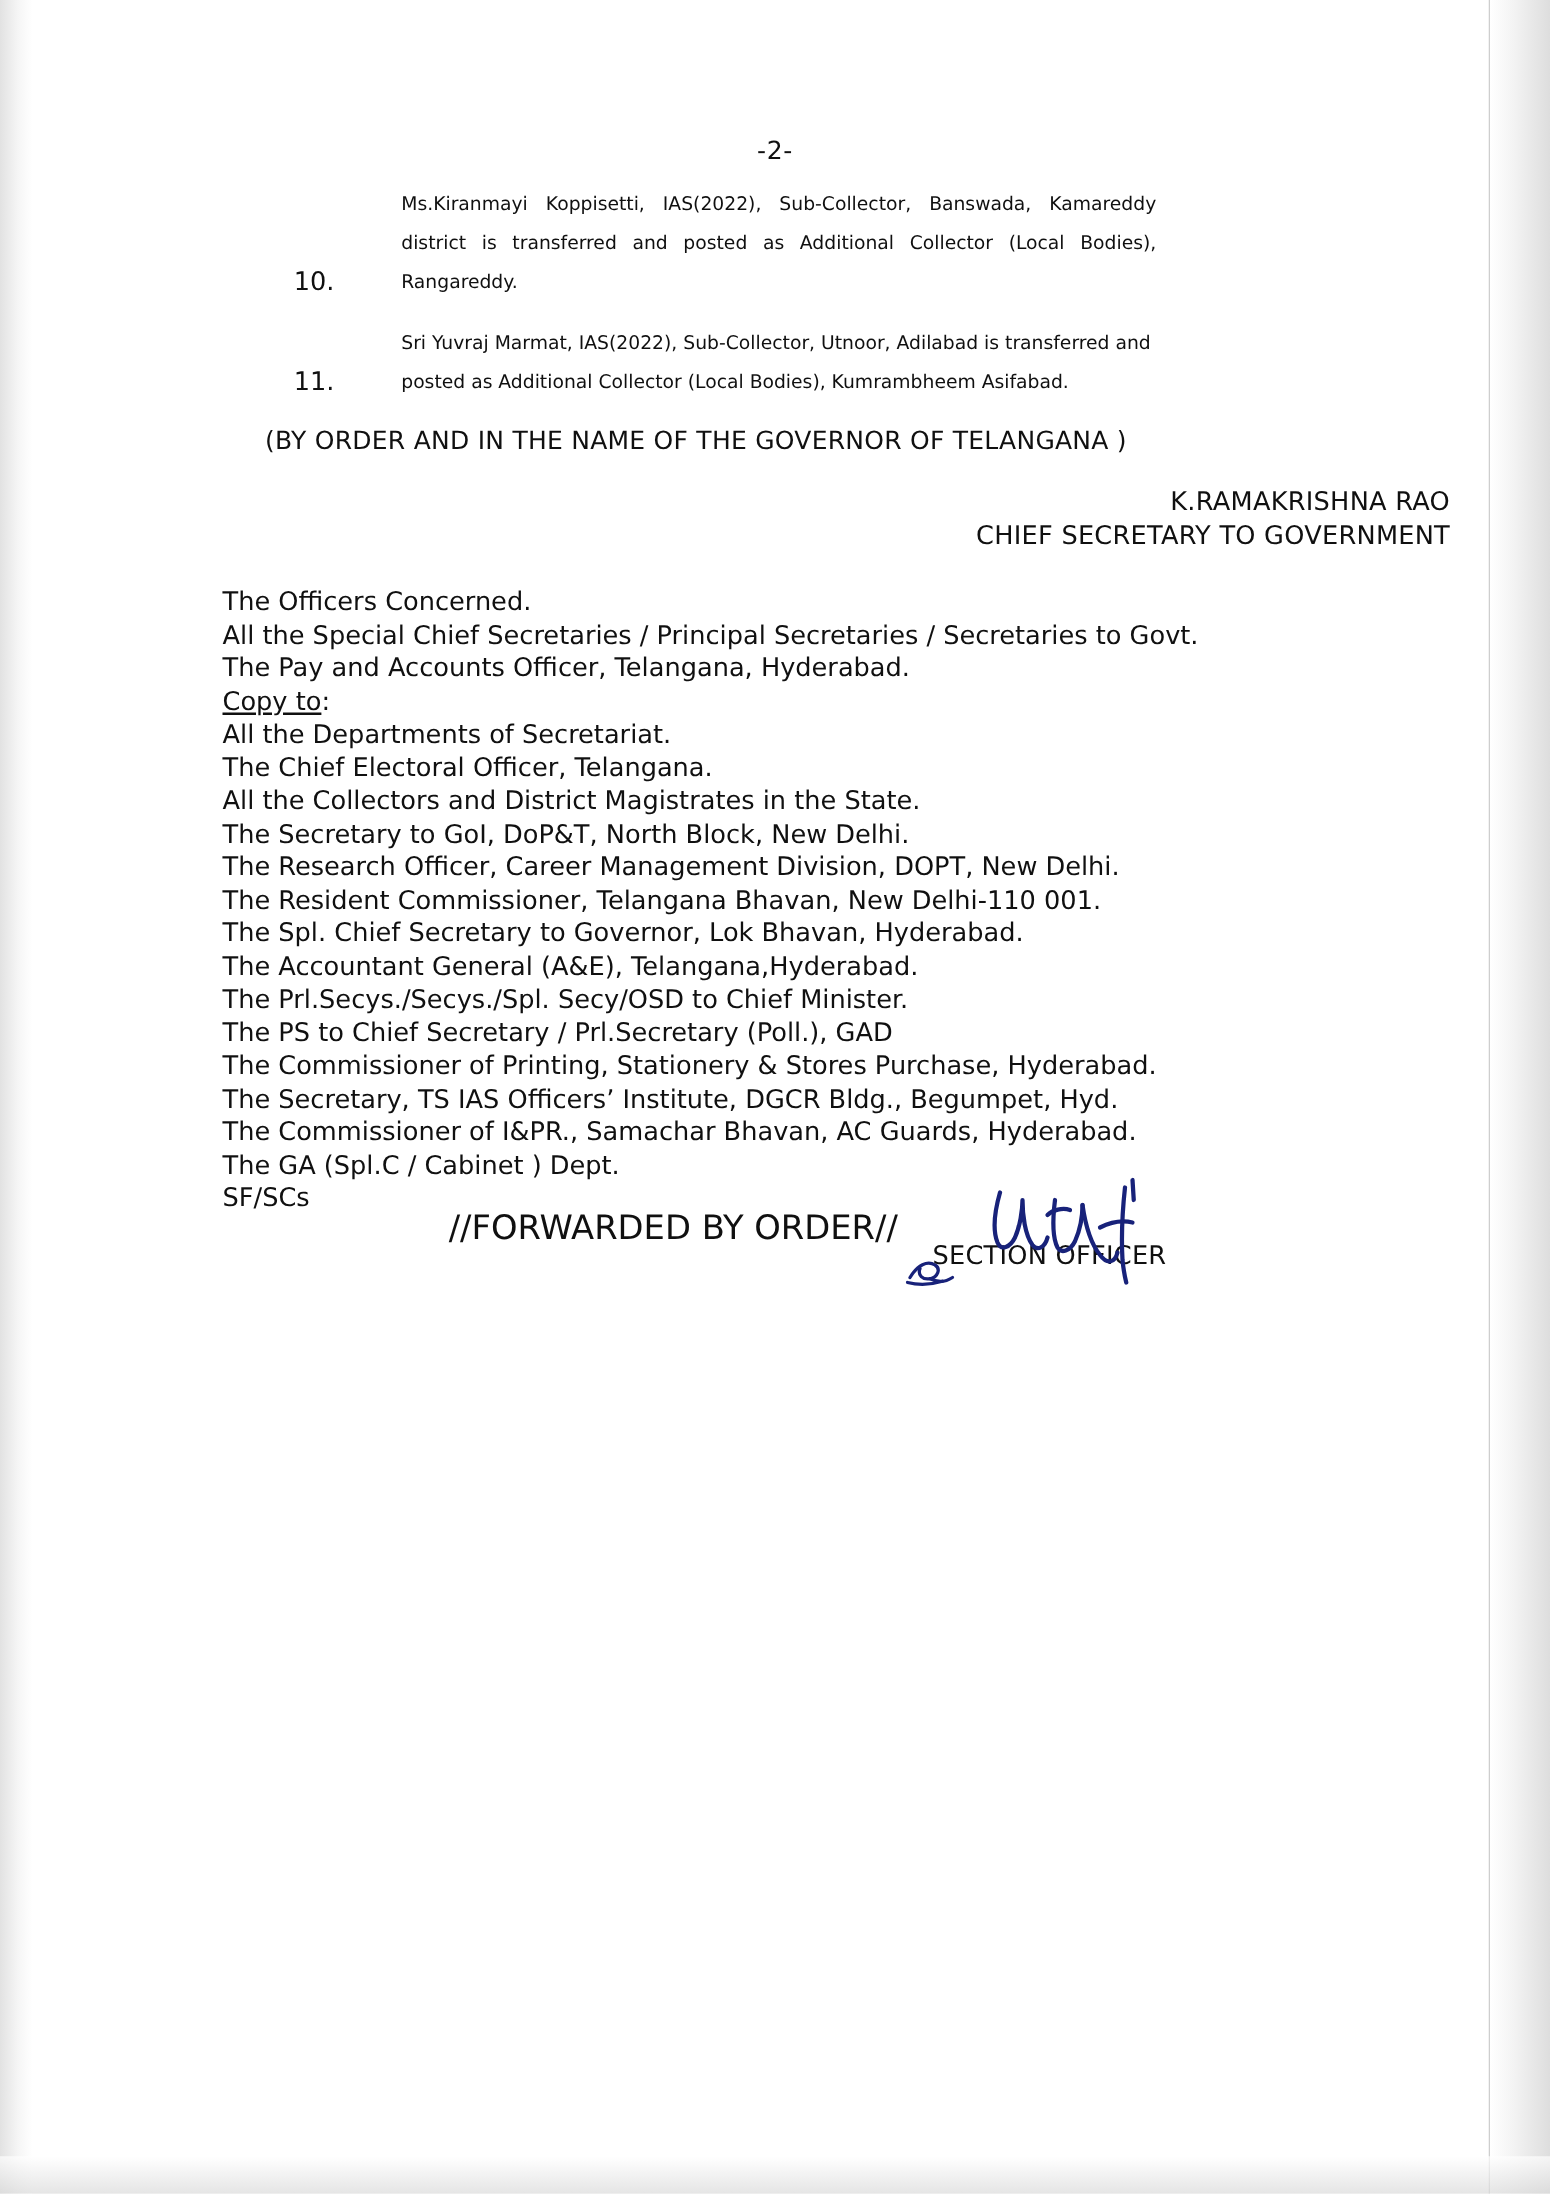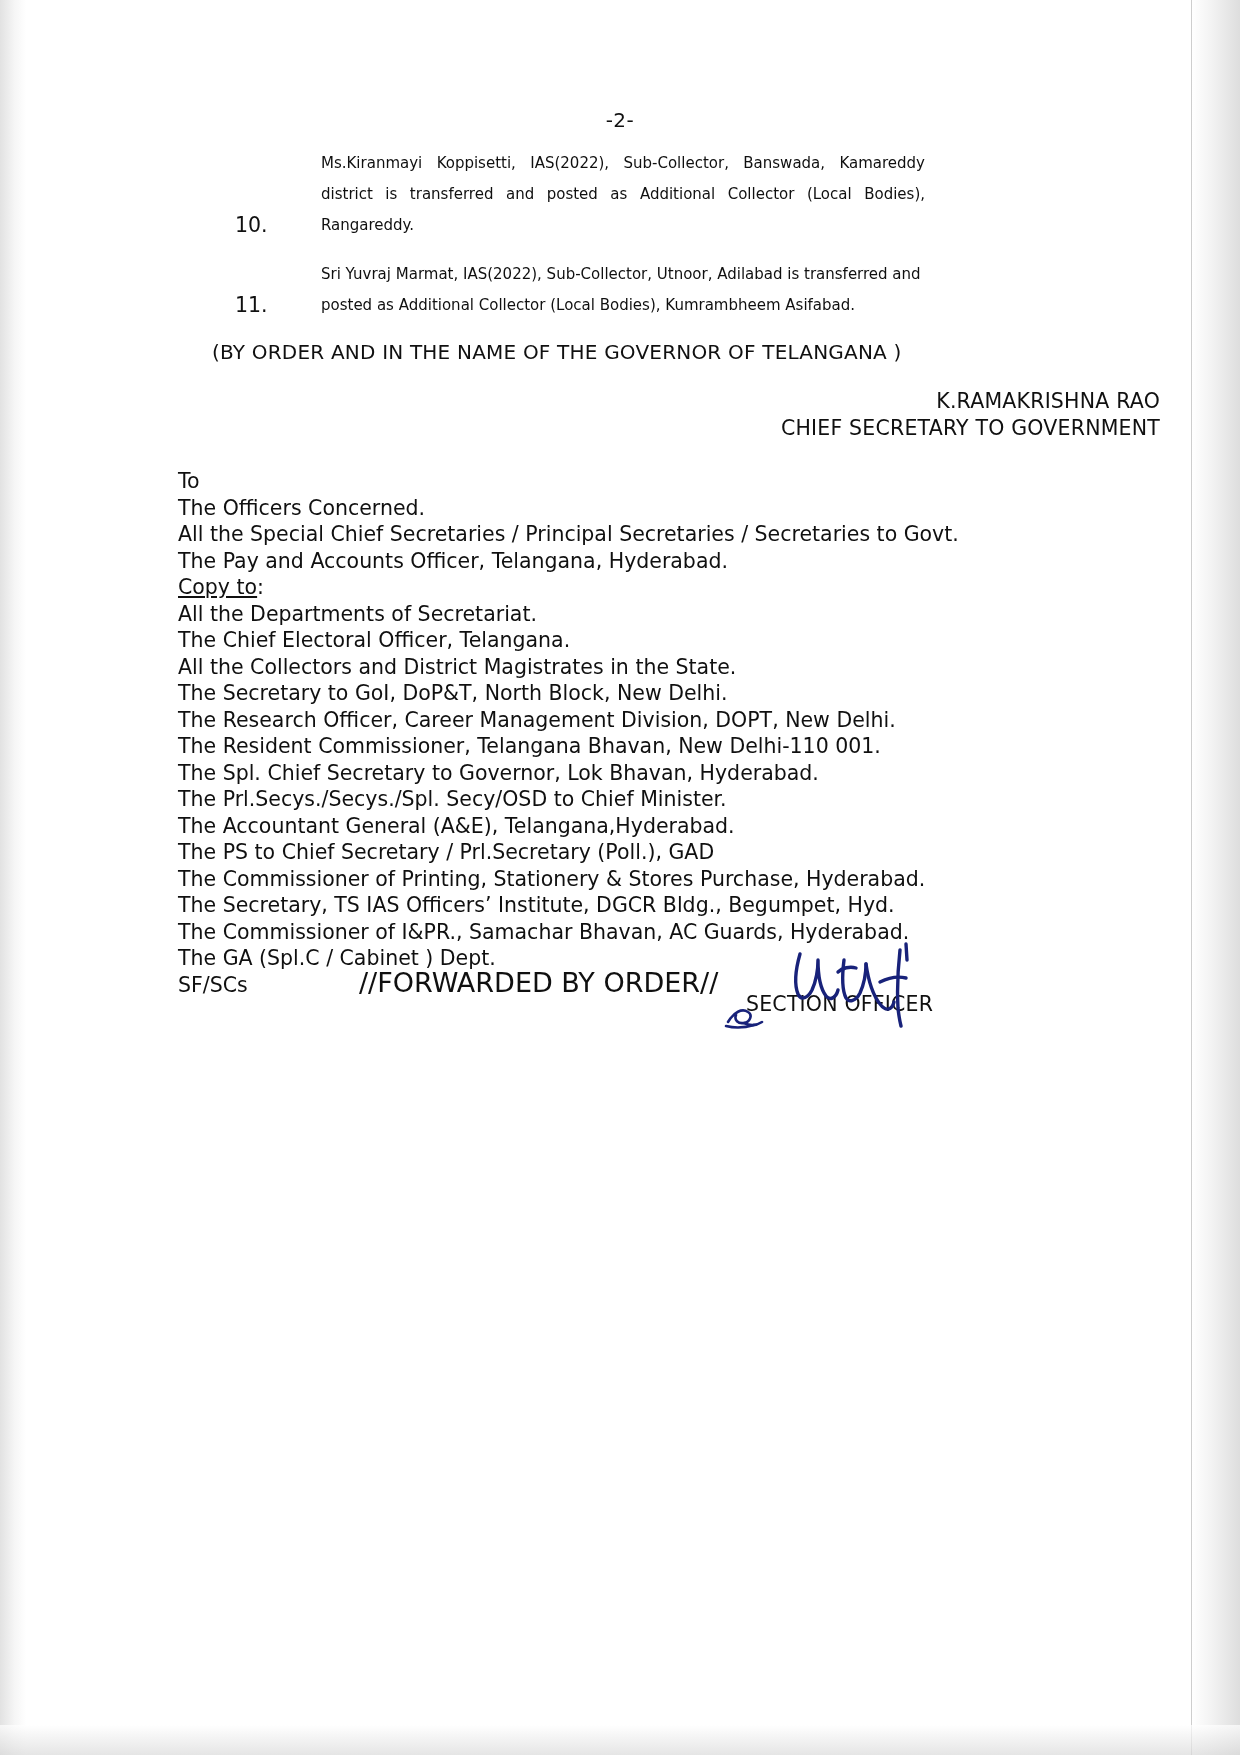--- a/index.html
+++ b/index.html
@@ -196,34 +196,33 @@
     </div>
 
     <div class="by-order">(BY ORDER AND IN THE NAME OF THE GOVERNOR OF TELANGANA )</div>
 
     <div class="signatory">
       <span>K.RAMAKRISHNA RAO</span>
       <span class="line2">CHIEF SECRETARY TO GOVERNMENT</span>
     </div>
 
     <div class="to-block">
-      <span class="row">To</span>
       <span class="row">The Officers Concerned.</span>
       <span class="row">All the Special Chief Secretaries / Principal Secretaries / Secretaries to Govt.</span>
       <span class="row">The Pay and Accounts Officer, Telangana, Hyderabad.</span>
       <span class="row"><u>Copy to</u><span>:</span></span>
       <span class="row">All the Departments of Secretariat.</span>
       <span class="row">The Chief Electoral Officer, Telangana.</span>
       <span class="row">All the Collectors and District Magistrates in the State.</span>
       <span class="row">The Secretary to GoI, DoP&amp;T, North Block, New Delhi.</span>
       <span class="row">The Research Officer, Career Management Division, DOPT, New Delhi.</span>
       <span class="row">The Resident Commissioner, Telangana Bhavan, New Delhi-110 001.</span>
       <span class="row">The Spl. Chief Secretary to Governor, Lok Bhavan, Hyderabad.</span>
+      <span class="row">The Accountant General (A&amp;E), Telangana,Hyderabad.</span>
       <span class="row">The Prl.Secys./Secys./Spl. Secy/OSD  to Chief Minister.</span>
-      <span class="row">The Accountant General (A&amp;E), Telangana,Hyderabad.</span>
       <span class="row">The PS to Chief Secretary / Prl.Secretary (Poll.), GAD</span>
       <span class="row">The Commissioner of Printing, Stationery &amp; Stores Purchase, Hyderabad.</span>
       <span class="row">The Secretary, TS IAS Officers’ Institute, DGCR Bldg., Begumpet, Hyd.</span>
       <span class="row">The Commissioner of I&amp;PR., Samachar Bhavan, AC Guards, Hyderabad.</span>
       <span class="row">The GA (Spl.C / Cabinet ) Dept.</span>
       <span class="row">SF/SCs</span>
     </div>
 
     <div class="forwarded">//FORWARDED BY ORDER//</div>
 

